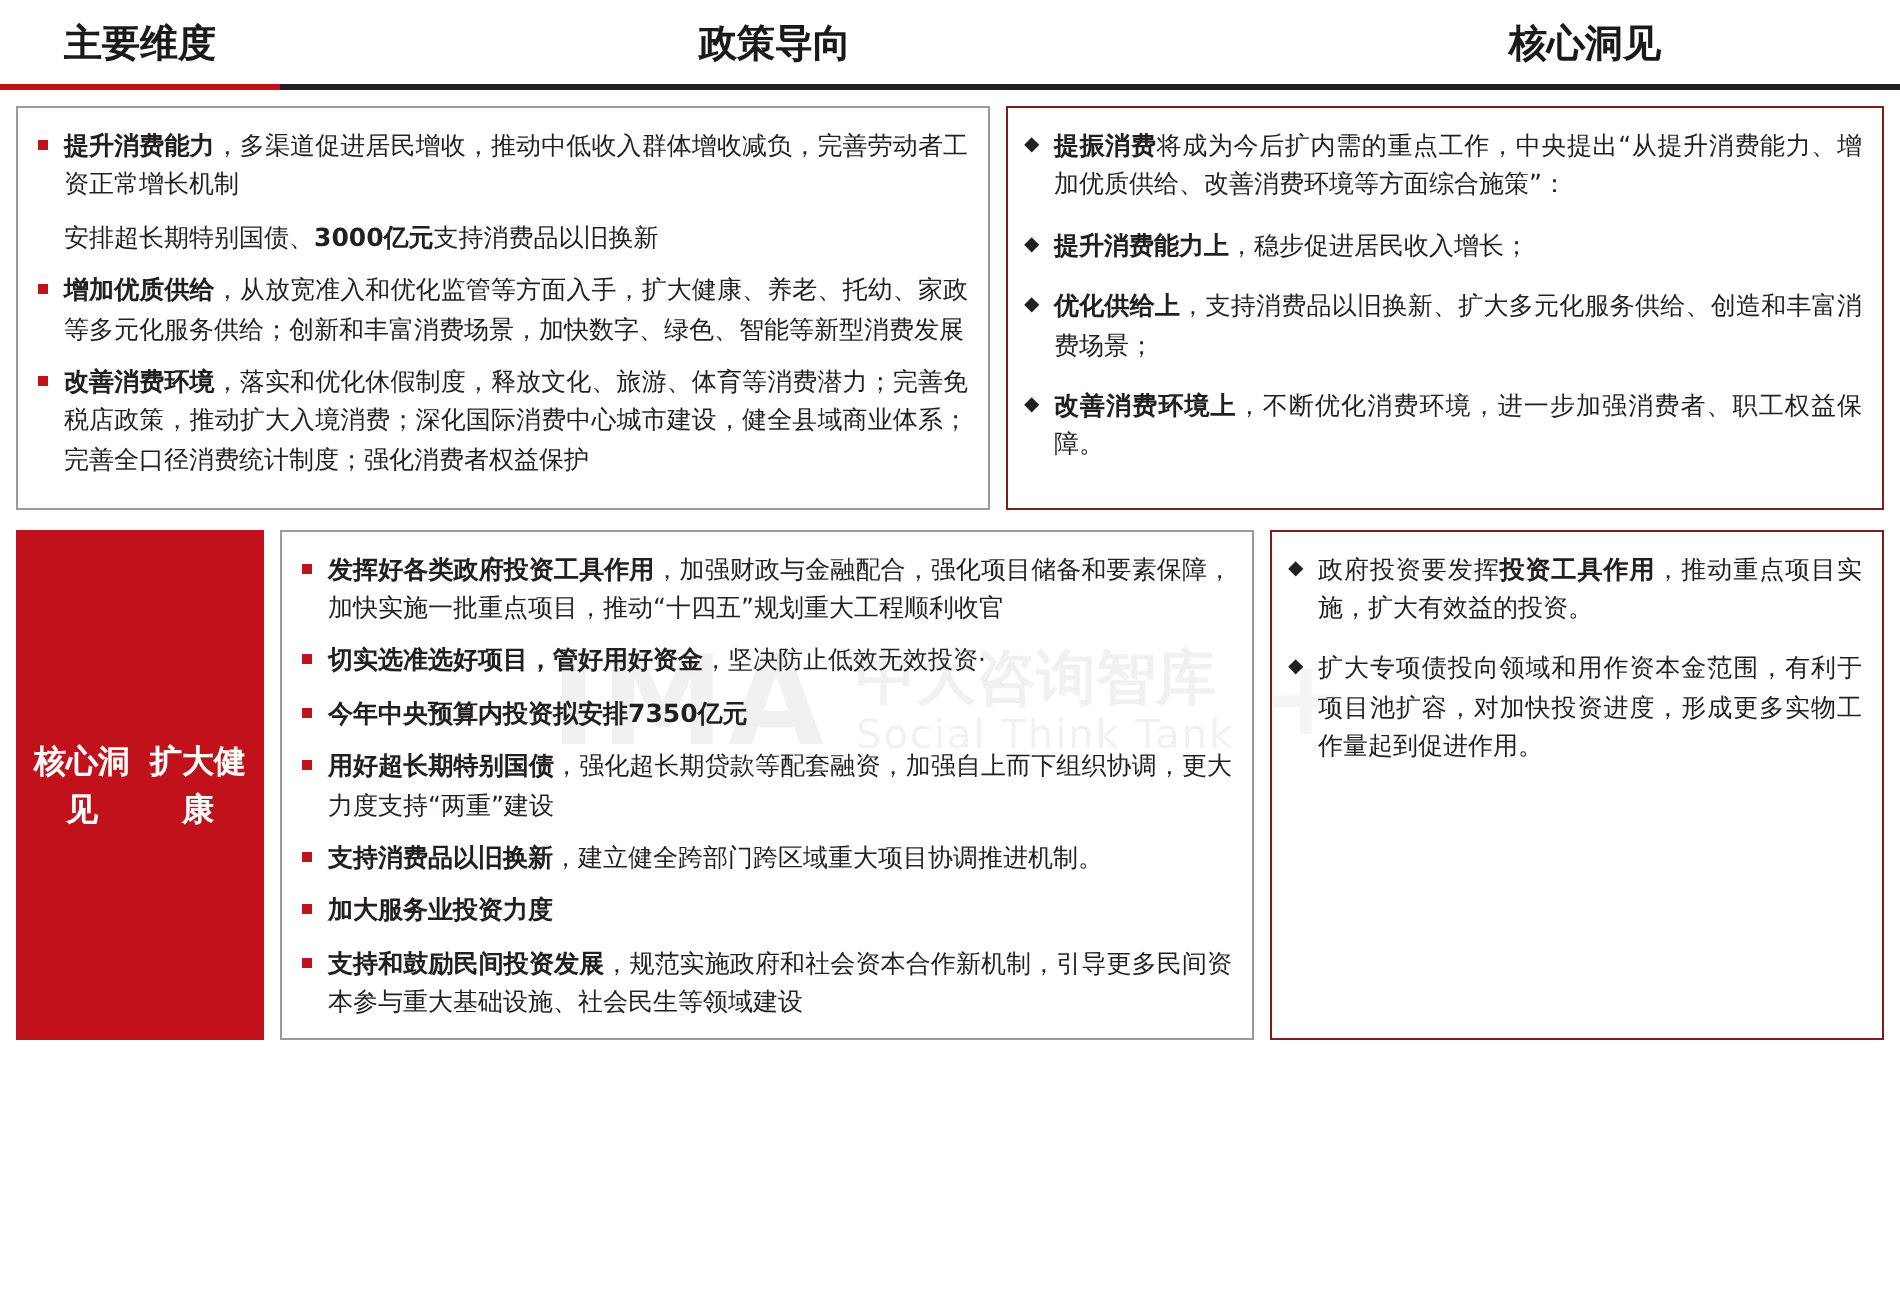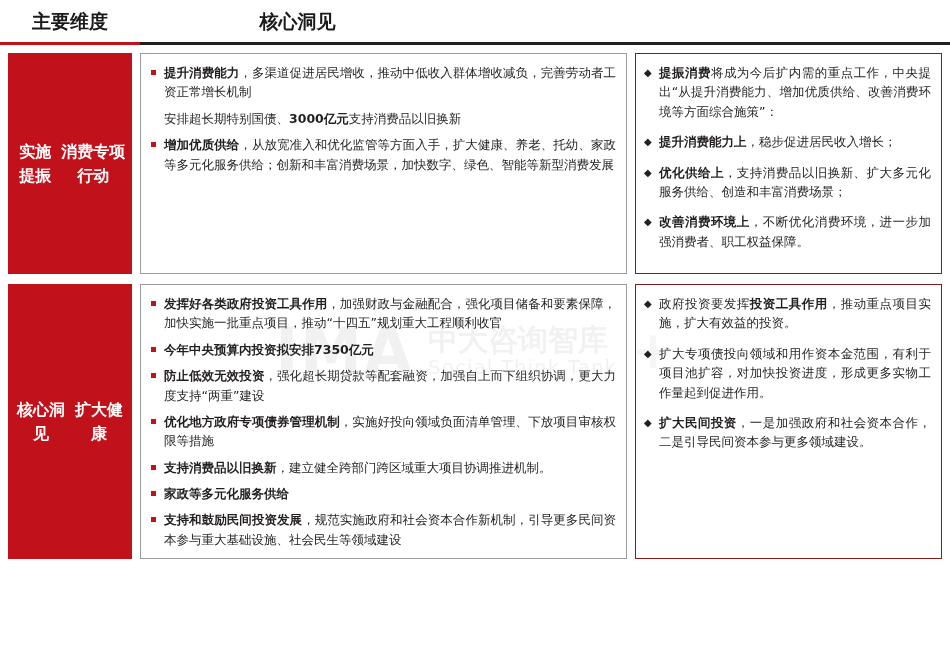--- a/index.html
+++ b/index.html
@@ -196,70 +196,66 @@
       <span class="wm-en">Social Think Tank</span>
     </span>
     <span class="wm-mark">+</span>
   </div>
 </div>
 
 <div class="page">
 
   <div class="header-row">
     <div class="hdr hdr-1">主要维度</div>
+    <div class="hdr hdr-2">政策导向</div>
     <div class="hdr hdr-3">核心洞见</div>
   </div>
   <div class="header-rule">
     <div class="rule-red"></div>
     <div class="rule-dark"></div>
   </div>
 
   <div class="body-grid" id="body-grid">
       <div class="row">
-        <div class="label-cell">
-          <span>实施提振</span>
-          <br>
-          <span>消费专项行动</span>
-        </div>
         <div class="policy-cell">
           <ul class="bullets square">
             <li class=""><b>提升消费能力</b>，多渠道促进居民增收，推动中低收入群体增收减负，完善劳动者工资正常增长机制</li>
             <li class="plain-item no-bullet" style="padding-left: 15px; list-style: none;">安排超长期特别国债、<b>3000亿元</b>支持消费品以旧换新</li>
             <li class=""><b>增加优质供给</b>，从放宽准入和优化监管等方面入手，扩大健康、养老、托幼、家政等多元化服务供给；创新和丰富消费场景，加快数字、绿色、智能等新型消费发展</li>
+            <li class=""><b>改善消费环境</b>，落实和优化休假制度，释放文化、旅游、体育等消费潜力；完善免税店政策，推动扩大入境消费；深化国际消费中心城市建设，健全县域商业体系；完善全口径消费统计制度；强化消费者权益保护</li>
           </ul>
         </div>
         <div class="insight-cell">
           <ul class="bullets diamond">
             <li class=""><b>提振消费</b>将成为今后扩内需的重点工作，中央提出“从提升消费能力、增加优质供给、改善消费环境等方面综合施策”：</li>
             <li class=""><b>提升消费能力上</b>，稳步促进居民收入增长；</li>
             <li class=""><b>优化供给上</b>，支持消费品以旧换新、扩大多元化服务供给、创造和丰富消费场景；</li>
             <li class=""><b>改善消费环境上</b>，不断优化消费环境，进一步加强消费者、职工权益保障。</li>
           </ul>
         </div>
       </div>
       <div class="row">
         <div class="label-cell">
           <span>核心洞见</span>
           <br>
           <span>扩大健康</span>
         </div>
         <div class="policy-cell">
           <ul class="bullets square">
             <li class=""><b>发挥好各类政府投资工具作用</b>，加强财政与金融配合，强化项目储备和要素保障，加快实施一批重点项目，推动“十四五”规划重大工程顺利收官</li>
+            <li class=""><b>切实选准选好项目，管好用好资金</b>，坚决防止低效无效投资·</li>
             <li class=""><b>今年中央预算内投资拟安排7350亿元</b></li>
-            <li class=""><b>防止低效无效投资</b>，强化超长期贷款等配套融资，加强自上而下组织协调，更大力度支持“两重”建设</li>
-            <li class=""><b>优化地方政府专项债券管理机制</b>，实施好投向领域负面清单管理、下放项目审核权限等措施</li>
+            <li class=""><b>用好超长期特别国债</b>，强化超长期贷款等配套融资，加强自上而下组织协调，更大力度支持“两重”建设</li>
             <li class=""><b>支持消费品以旧换新</b>，建立健全跨部门跨区域重大项目协调推进机制。</li>
-            <li class=""><b>家政等多元化服务供给</b></li>
+            <li class=""><b>加大服务业投资力度</b></li>
             <li class=""><b>支持和鼓励民间投资发展</b>，规范实施政府和社会资本合作新机制，引导更多民间资本参与重大基础设施、社会民生等领域建设</li>
           </ul>
         </div>
         <div class="insight-cell">
           <ul class="bullets diamond">
             <li class="">政府投资要发挥<b>投资工具作用</b>，推动重点项目实施，扩大有效益的投资。</li>
             <li class="">扩大专项债投向领域和用作资本金范围，有利于项目池扩容，对加快投资进度，形成更多实物工作量起到促进作用。</li>
-            <li class=""><b>扩大民间投资</b>，一是加强政府和社会资本合作，二是引导民间资本参与更多领域建设。</li>
           </ul>
         </div>
       </div>
     </div>
 
 </div>
 
 </body></html>

